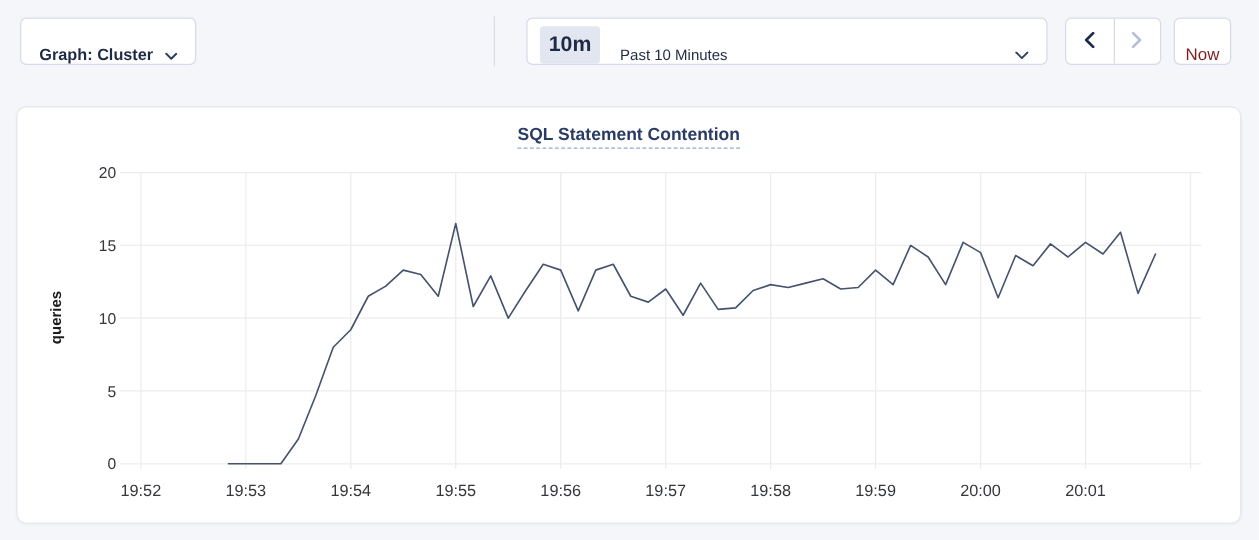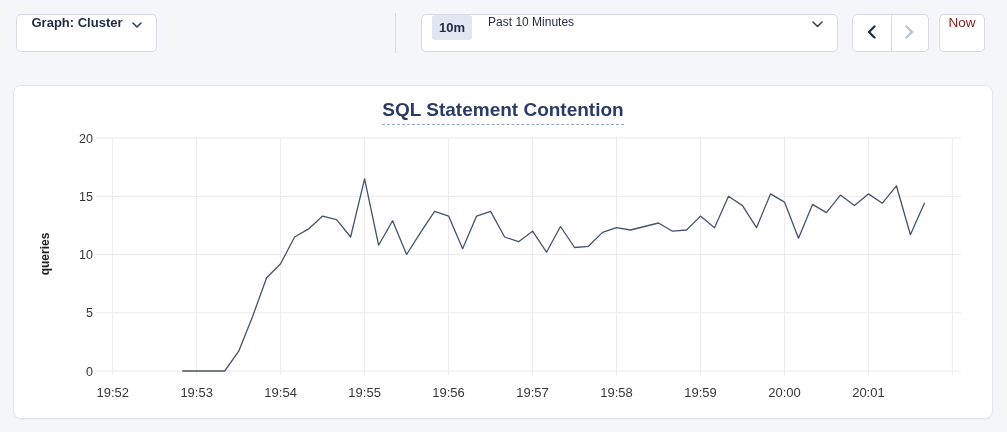--- a/index.html
+++ b/index.html
@@ -15,21 +15,21 @@
 
   
   .btn {
     position: absolute;
     top: 14px;
     height: 38px;
     background: #ffffff;
     border: 1px solid #d6dbe7;
     border-radius: 5px;
     display: flex;
-    align-items: flex-start;
+    align-items: flex-end;
     justify-content: center;
     cursor: pointer;
     font-size: 13px;
     color: #1f2a45;
   }
   .dropdown-btn { font-weight: 700; gap: 9px; }
   #graph-dd { left: 16px; width: 141px; }
   #dashboard-dd { left: 181px; width: 187px; }
   .chev-down { display: inline-block; margin-top: 1px; }
 
@@ -42,21 +42,21 @@
 
   #time-select {
     left: 421px; width: 417px;
     justify-content: flex-start;
     padding: 0 14px 0 10px;
   }
   .time-badge {
     background: #e2e6f0;
     color: #1f2a45;
     font-weight: 700;
-    font-size: 13px;
+    font-size: 17px;
     border-radius: 3px;
     padding: 5px 7px;
     margin-right: 16px;
   }
   .time-label { font-size: 12px; color: #1f2a45; flex: 1; text-align: left; }
 
   .arrow-group {
     position: absolute;
     left: 852px; top: 14px;
     width: 77px; height: 38px;
@@ -91,21 +91,21 @@
     border-radius: 8px;
     box-shadow: 0 1px 2px rgba(16,30,60,0.04);
   }
   .panel-title-row {
     position: absolute;
     top: 13px; left: 0; right: 0;
     text-align: center;
   }
   .panel-title {
     display: inline-block;
-    font-size: 19px;
+    font-size: 14px;
     font-weight: 700;
     color: #2a3b66;
     border-bottom: 1px dashed #93a6d4;
     padding-bottom: 3px;
     cursor: help;
   }
   #chart-svg {
     position: absolute;
     left: 0; top: 30px;
     width: 980px; height: 300px;

